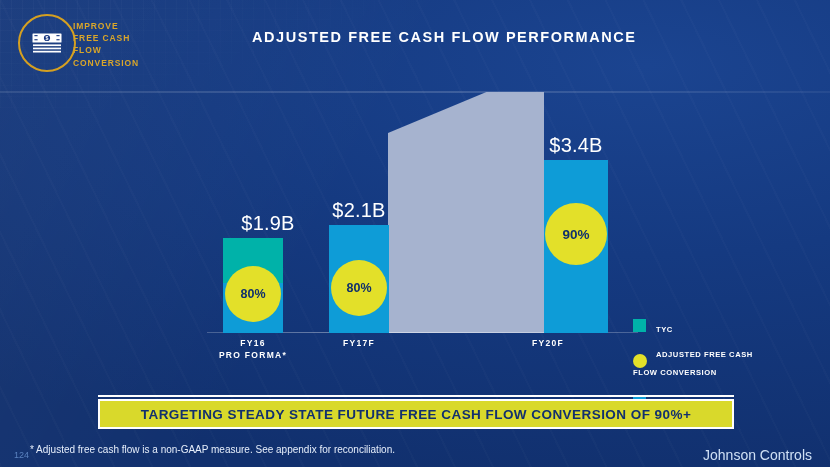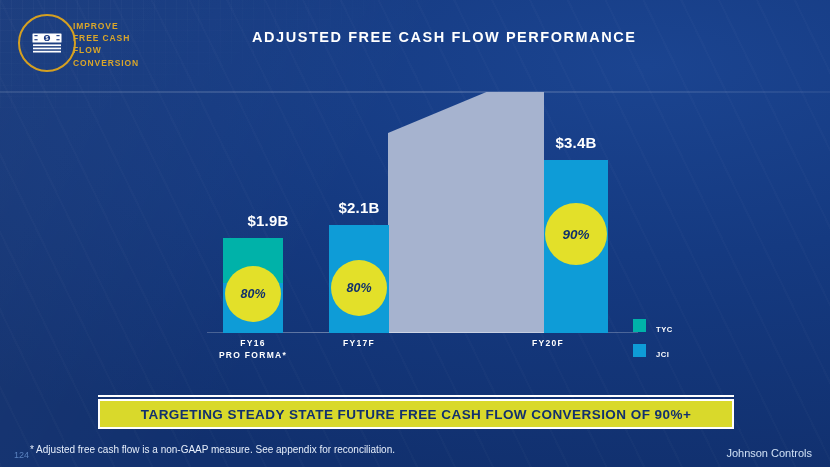--- a/index.html
+++ b/index.html
@@ -66,28 +66,28 @@
   }
 
   
   .chart{ position:absolute; left:0; top:92px; width:830px; height:275px; }
   .axis{
     position:absolute; left:207px; top:240px; width:431px; height:1px;
     background:linear-gradient(90deg, rgba(255,255,255,.22), rgba(255,255,255,.46), rgba(255,255,255,.22));
   }
   .wedge{ position:absolute; left:388px; top:0; width:156px; height:241px; }
 
-  .bar{ position:absolute; bottom:0;font-style:italic; }
+  .bar{ position:absolute; bottom:0; }
   .seg{ position:absolute; left:0; width:100%; }
   .seg-tyc{ background:#00b2a9; }
   .seg-jci{ background:#0e9cd7; }
 
   .bar-value{
     position:absolute; left:50%; transform:translateX(-50%);
-    color:#ffffff; font-size:15px; font-weight:bold; white-space:nowrap;
+    color:#ffffff; font-size:20px; font-weight:normal; white-space:nowrap;
     letter-spacing:.2px;
   }
   .bubble{
     position:absolute; left:50%; transform:translateX(-50%);
     border-radius:50%; background:#e3e029;
     display:flex; align-items:center; justify-content:center;
     color:#10306c; font-weight:bold;
   }
   .cat{
     position:absolute; left:50%; transform:translateX(-50%);
@@ -126,21 +126,21 @@
   .page-num{
     position:absolute; left:14px; top:450px;
     color:#5a82bf; font-size:9px; font-weight:normal;
   }
   .footnote{
     position:absolute; left:30px; top:444px;
     color:#e6eefb; font-size:10px; white-space:nowrap;
   }
   .brand{
     position:absolute; right:18px; top:447px;
-    color:#cfe0f5; font-size:11px;
+    color:#cfe0f5; font-size:14px;
   }
 </style>
 </head>
 <body>
 
 <div class="slide">
   <div class="streaks"></div>
   <div class="streaks2"></div>
   <div class="noise"></div>
 
@@ -208,20 +208,24 @@
     <div class="bar-value" style="left:576px; top:42px;">$3.4B</div>
     <div class="cat" style="left:548px; top:246px;">
       <div>FY20F</div>
     </div>
 
     <div class="legend">
       <div class="lg-row">
         <span class="lg-swatch lg-sq-tyc"></span>
         <span class="lg-label">TYC</span>
       </div>
+      <div class="lg-row" style="margin-bottom:16px;">
+        <span class="lg-swatch lg-dot"></span>
+        <span class="lg-label">ADJUSTED FREE CASH FLOW CONVERSION</span>
+      </div>
       <div class="lg-row">
         <span class="lg-swatch lg-sq-jci"></span>
         <span class="lg-label">JCI</span>
       </div>
     </div>
   </div>
 
   <div class="banner-wrap">
     <div class="banner-rule"></div>
     <div class="banner">

